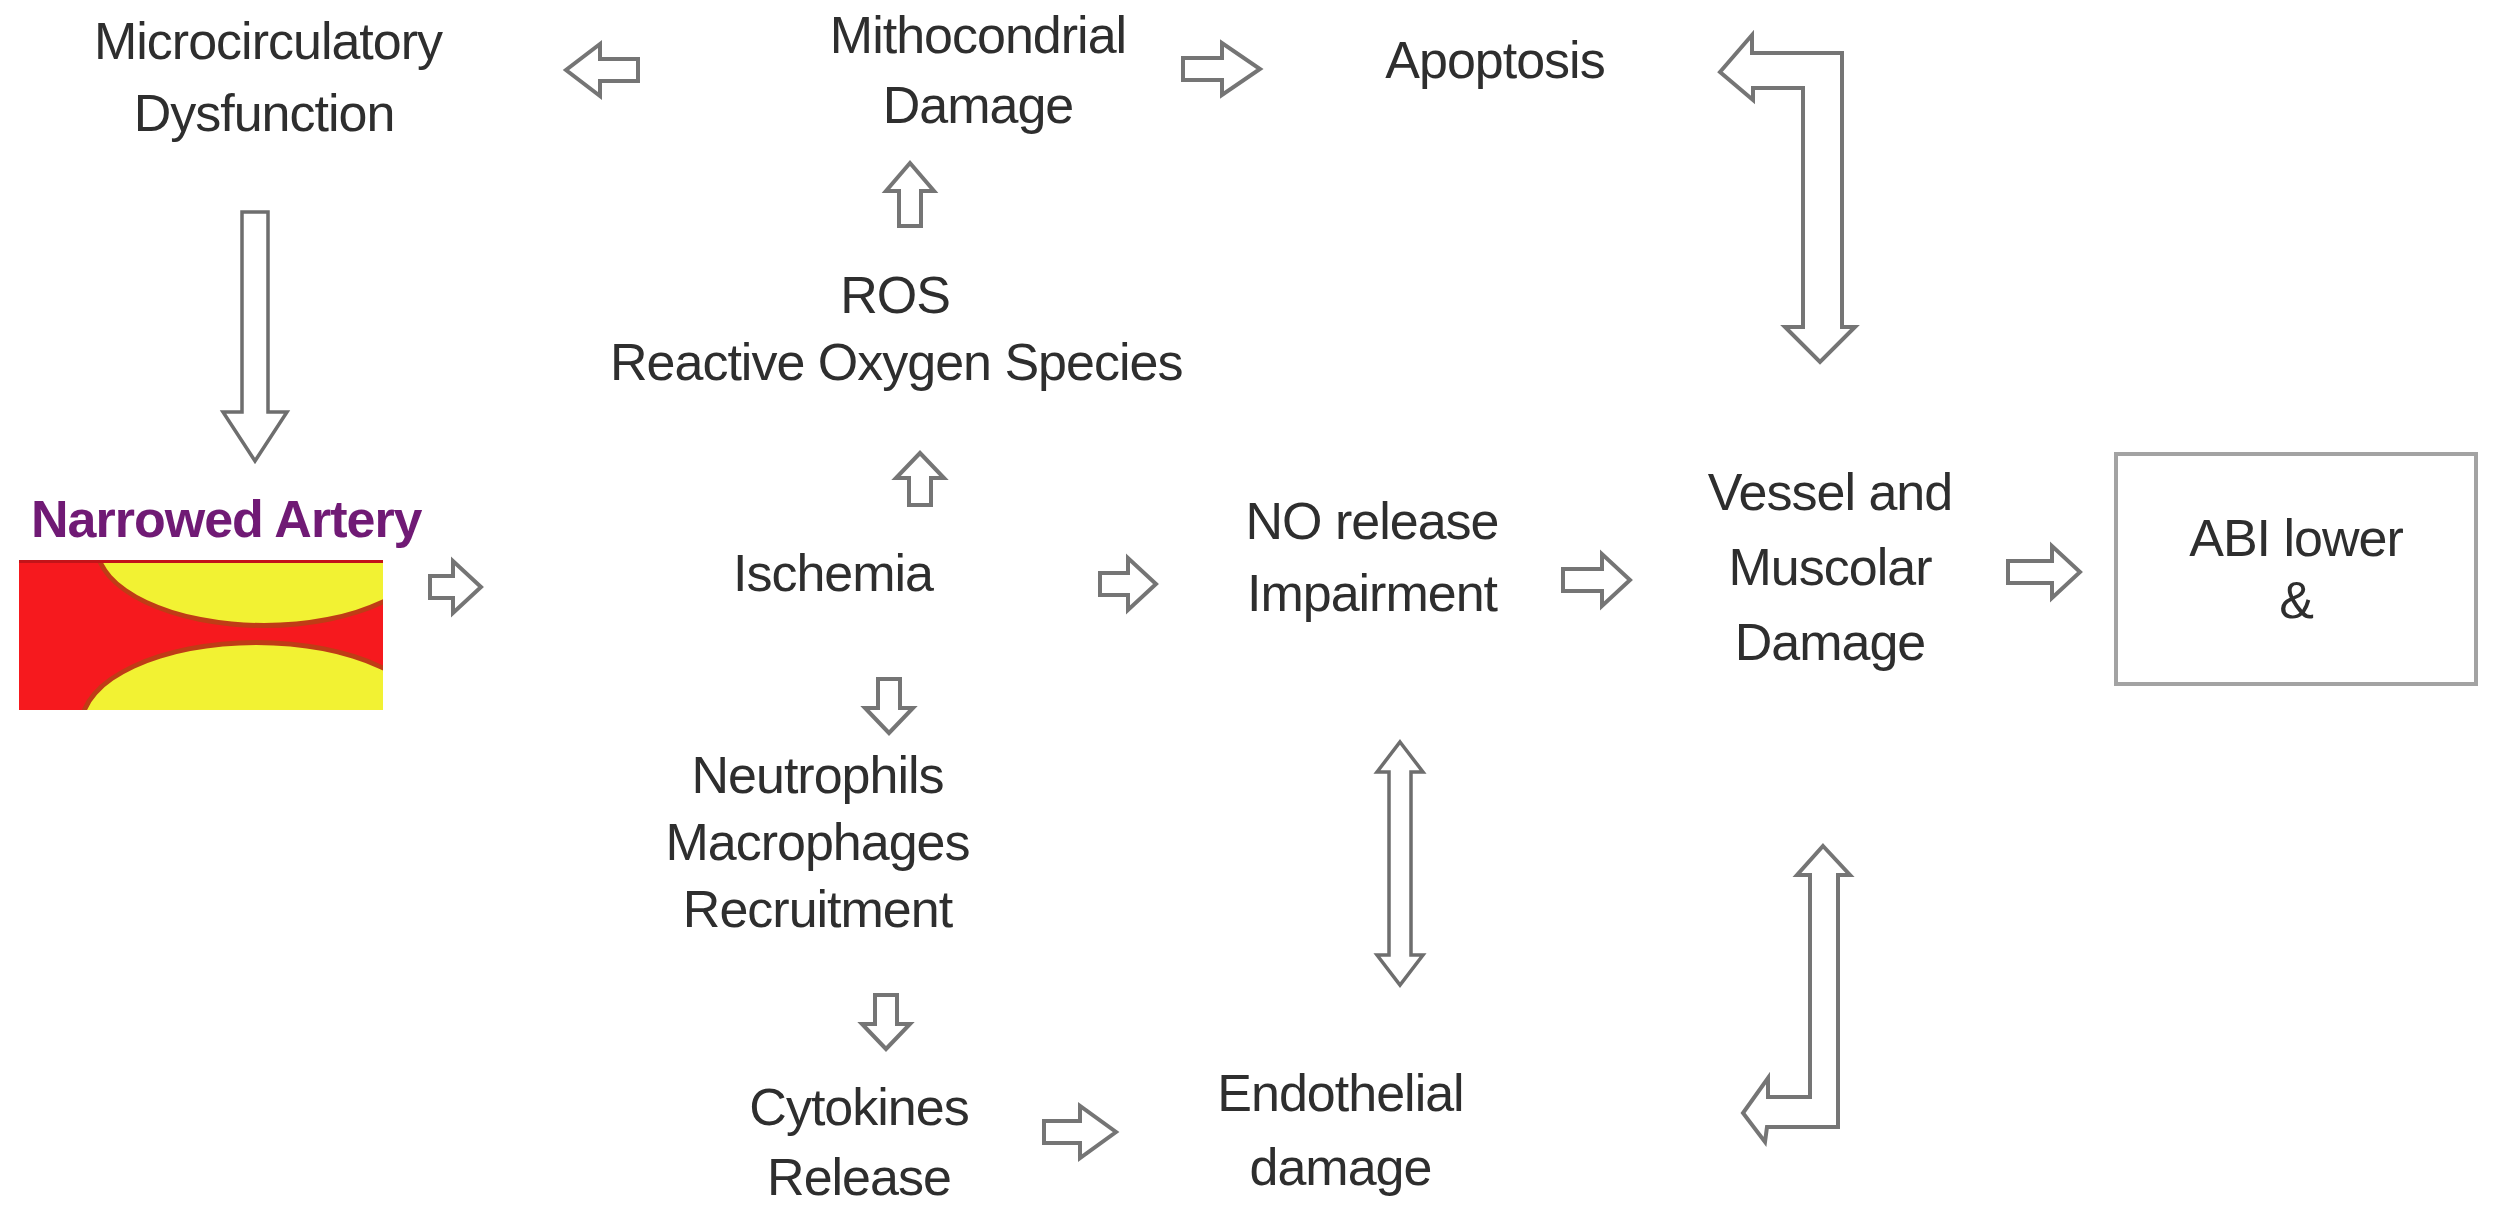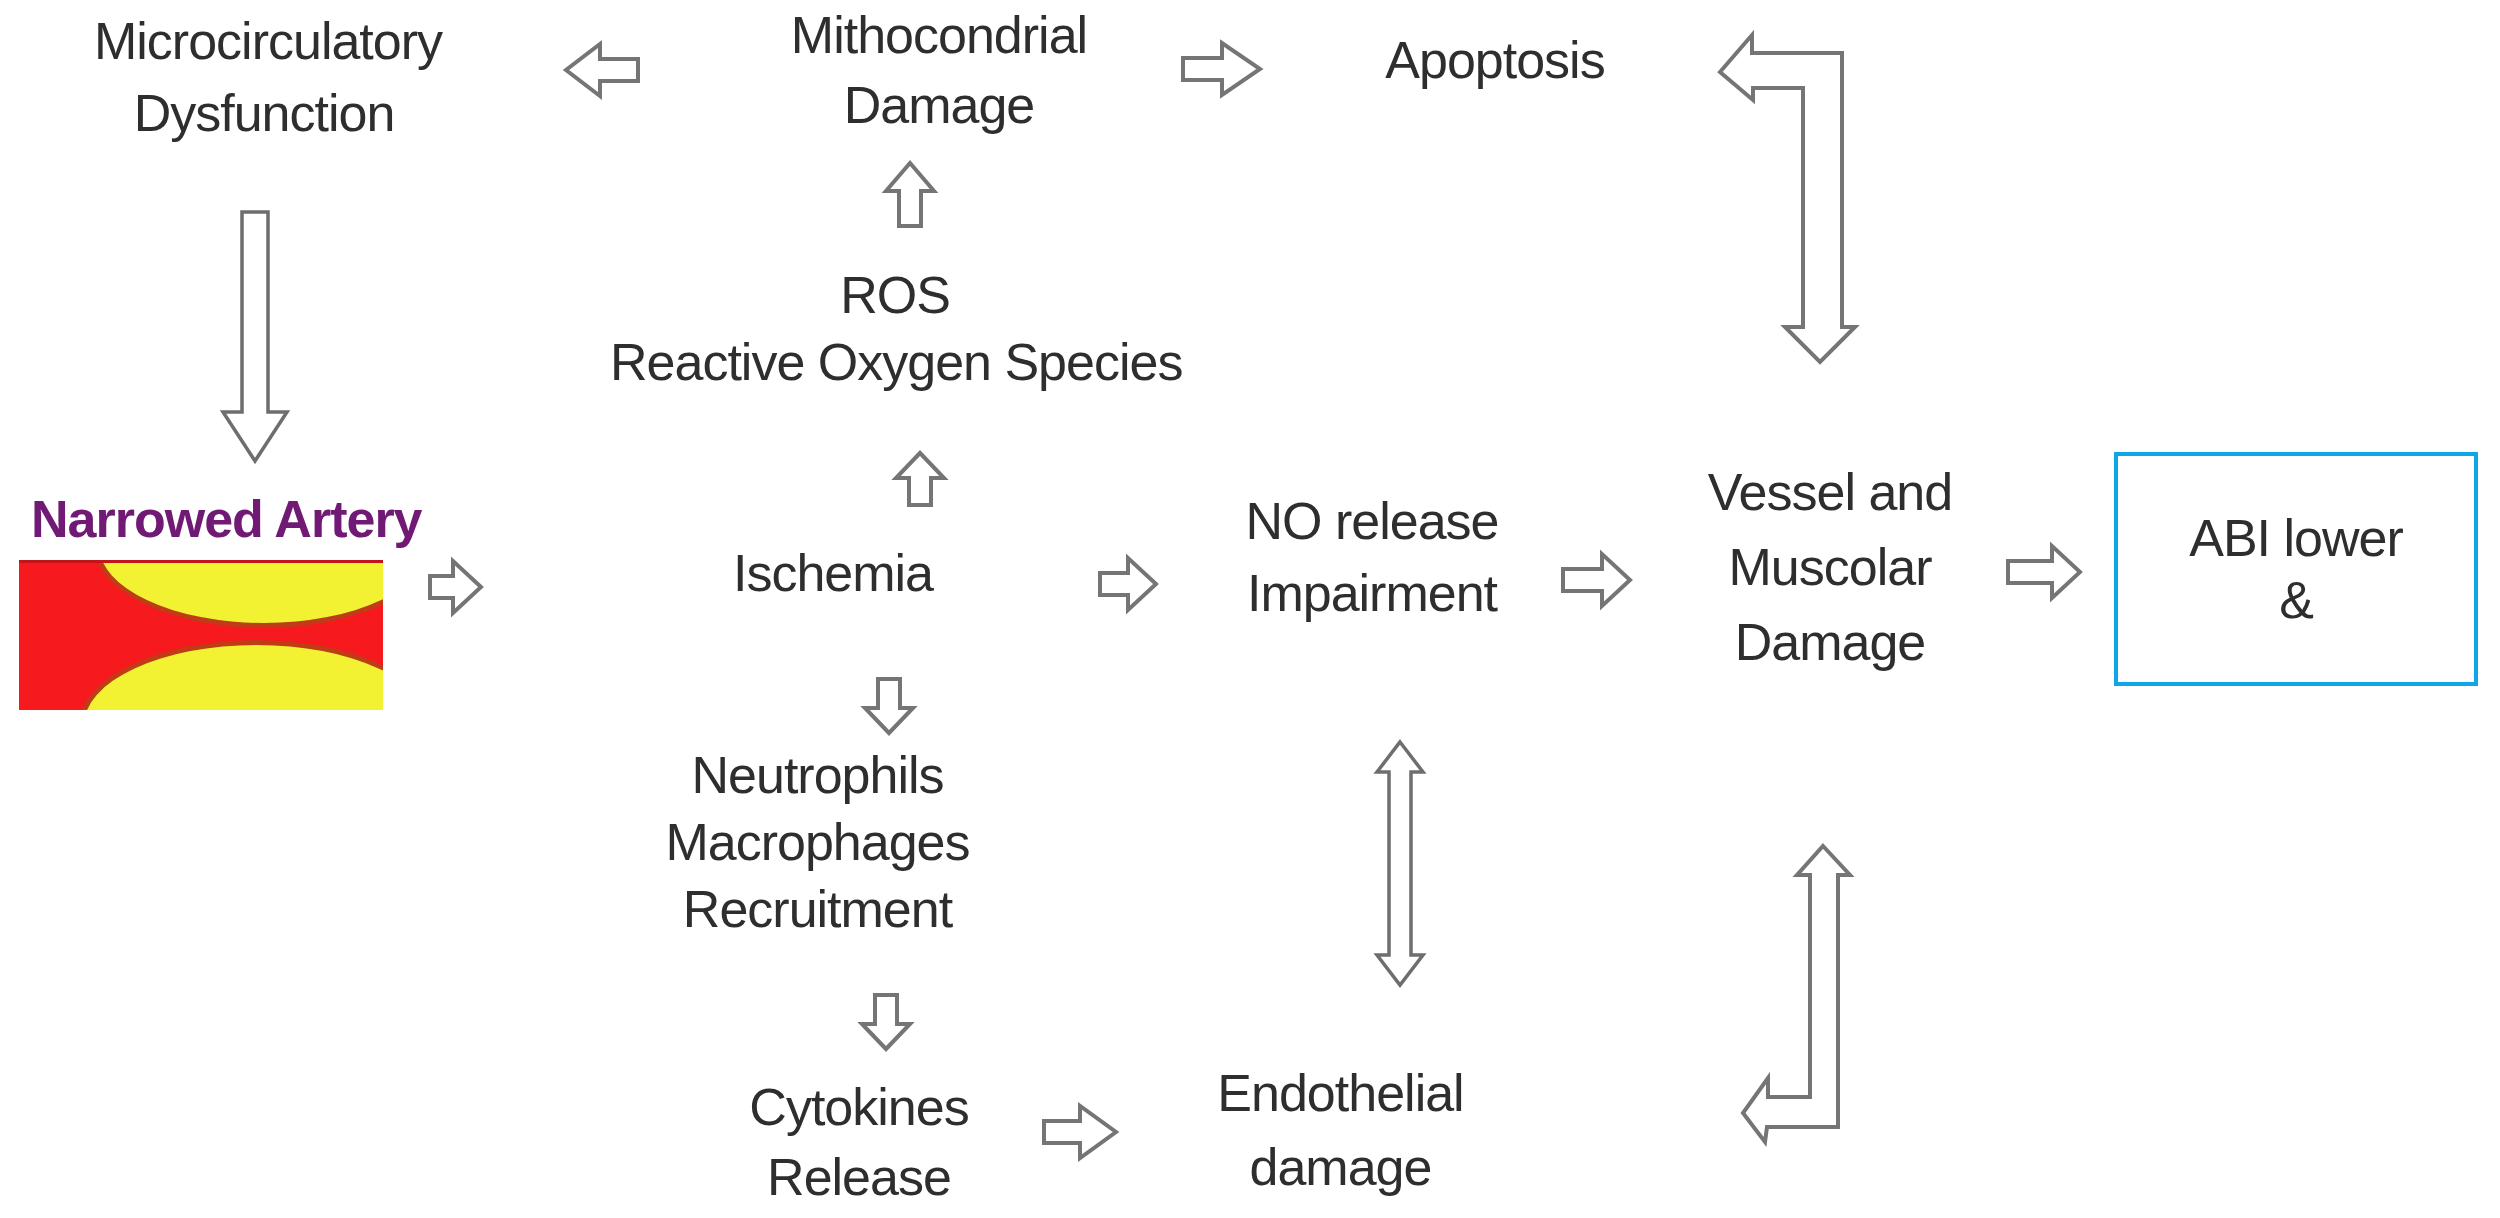--- a/index.html
+++ b/index.html
@@ -24,33 +24,33 @@
   .node{
     position:absolute;
     text-align:center;
     font-size:52px;
     line-height:70px;
     letter-spacing:-1px;
     color:#2e2e2e;
     white-space:nowrap;
   }
   #n-micro{left:94px;top:5px;width:340px;line-height:72px;}
-  #n-mith{left:769px;top:0px;width:340px;line-height:70px;}
+  #n-mith{left:808px;top:0px;width:340px;line-height:70px;}
   #n-apop{left:1330px;top:25px;width:330px;}
   #n-ros{left:610px;top:262px;width:570px;line-height:67px;}
   #n-narrow{left:31px;top:484px;width:350px;font-weight:bold;color:#701a75;}
   #n-isch{left:678px;top:538px;width:310px;}
   #n-no{left:1202px;top:485px;width:340px;line-height:72px;}
   #n-vessel{left:1670px;top:455px;width:320px;line-height:75px;}
   #n-neut{left:650px;top:742px;width:335px;line-height:67px;}
   #n-cyto{left:699px;top:1072px;width:320px;line-height:70px;}
   #n-endo{left:1188px;top:1056px;width:305px;line-height:74px;}
   #n-abi{
     left:2114px;top:452px;width:364px;height:234px;
-    border:4px solid #0ea5e9;
+    border:4px solid #a3a3a3;
     box-sizing:border-box;
     display:flex;flex-direction:column;justify-content:center;
     line-height:62px;
   }
   #artery{
     position:absolute;
     left:19px;top:560px;width:364px;height:150px;
     background:#f6191e;
     border-top:3px solid #c31419;
     box-sizing:border-box;

